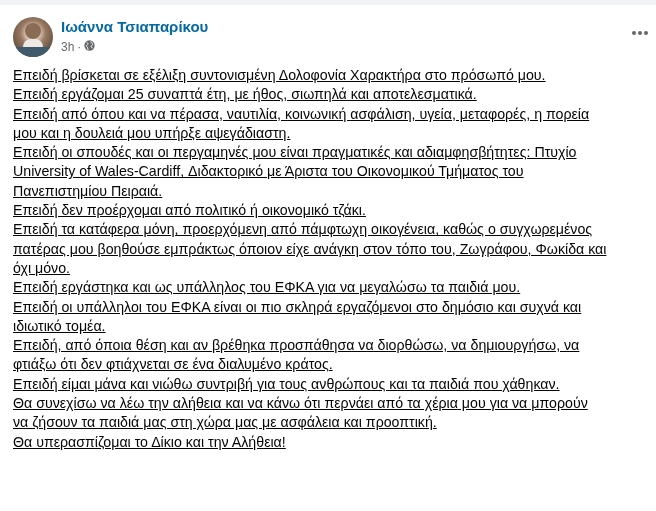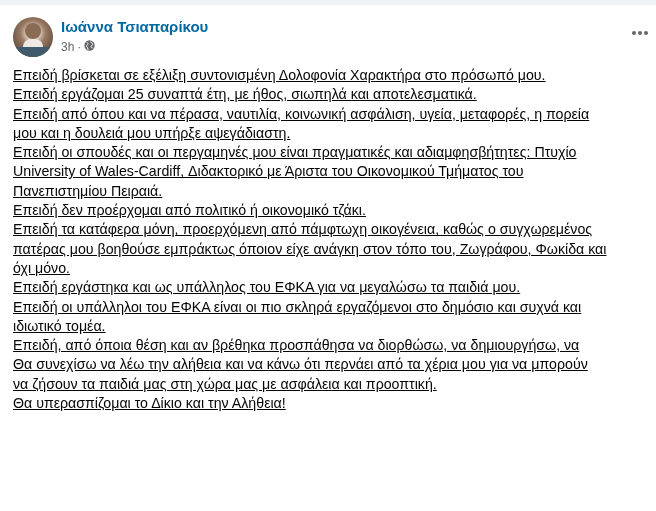--- a/index.html
+++ b/index.html
@@ -96,16 +96,18 @@
   <p>University of Wales-Cardiff, Διδακτορικό με Άριστα του Οικονομικού Τμήματος του</p>
   <p>Πανεπιστημίου Πειραιά.</p>
   <p>Επειδή δεν προέρχομαι από πολιτικό ή οικονομικό τζάκι.</p>
   <p>Επειδή τα κατάφερα μόνη, προερχόμενη από πάμφτωχη οικογένεια, καθώς ο συγχωρεμένος</p>
   <p>πατέρας μου βοηθούσε εμπράκτως όποιον είχε ανάγκη στον τόπο του, Ζωγράφου, Φωκίδα και</p>
   <p>όχι μόνο.</p>
   <p>Επειδή εργάστηκα και ως υπάλληλος του ΕΦΚΑ για να μεγαλώσω τα παιδιά μου.</p>
   <p>Επειδή οι υπάλληλοι του ΕΦΚΑ είναι οι πιο σκληρά εργαζόμενοι στο δημόσιο και συχνά και</p>
   <p>ιδιωτικό τομέα.</p>
   <p>Επειδή, από όποια θέση και αν βρέθηκα προσπάθησα να διορθώσω, να δημιουργήσω, να</p>
+  <p>φτιάξω ότι δεν φτιάχνεται σε ένα διαλυμένο κράτος.</p>
+  <p>Επειδή είμαι μάνα και νιώθω συντριβή για τους ανθρώπους και τα παιδιά που χάθηκαν.</p>
   <p>Θα συνεχίσω να λέω την αλήθεια και να κάνω ότι περνάει από τα χέρια μου για να μπορούν</p>
   <p>να ζήσουν τα παιδιά μας στη χώρα μας με ασφάλεια και προοπτική.</p>
   <p>Θα υπερασπίζομαι το Δίκιο και την Αλήθεια!</p>
 </div>
 
 </body></html>

